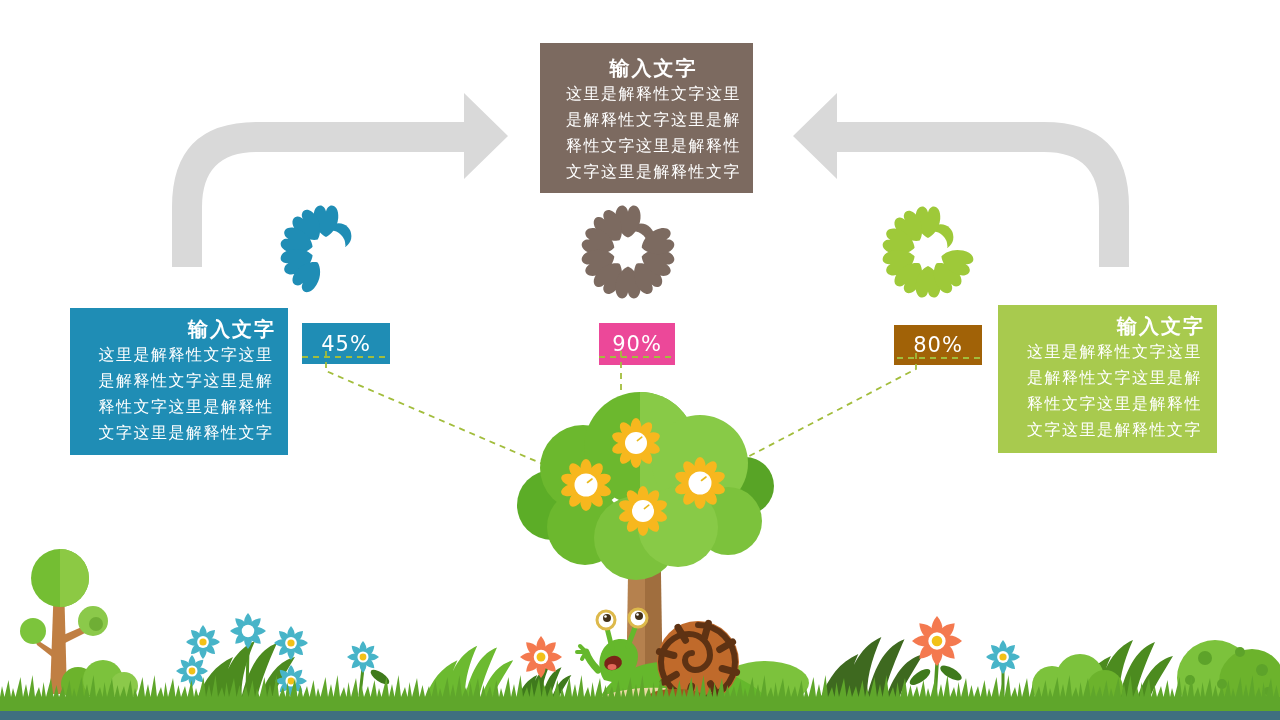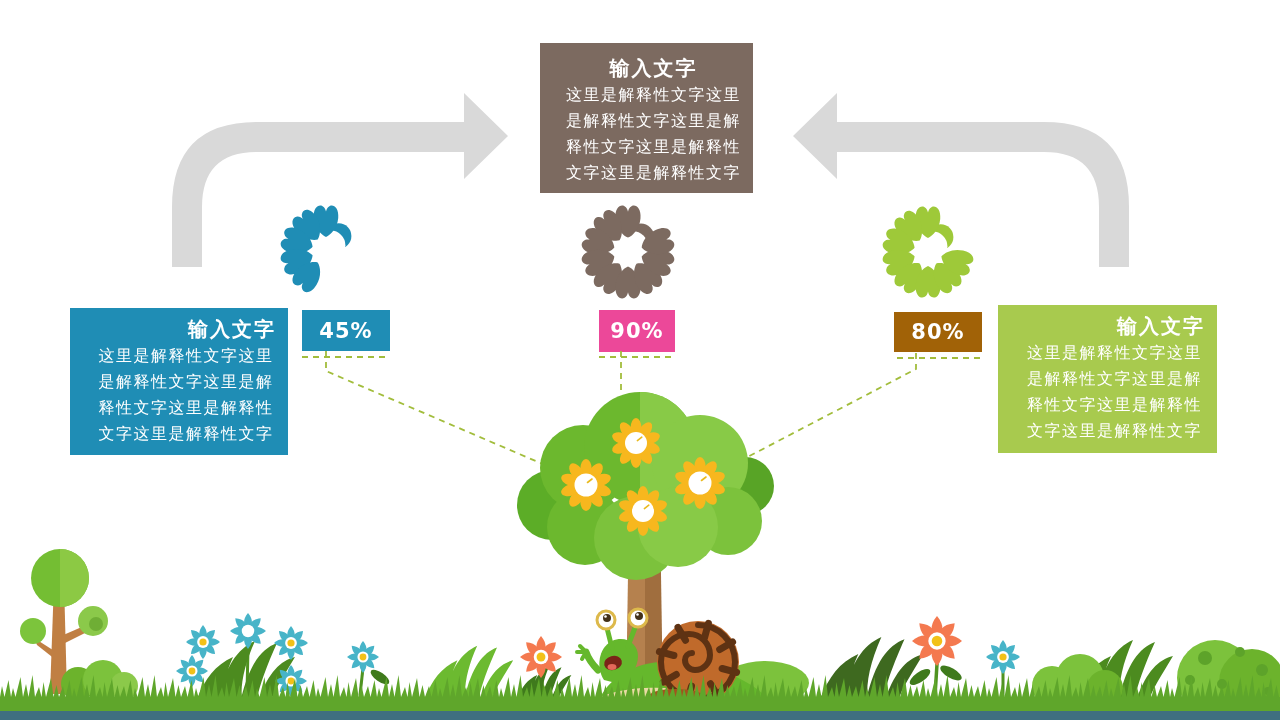--- a/index.html
+++ b/index.html
@@ -3,23 +3,23 @@
 <meta charset="utf-8">
 <style>
   html,body{margin:0;padding:0;background:#fff;}
   .slide{position:relative;width:1280px;height:720px;background:#ffffff;overflow:hidden;
          font-family:"DejaVu Sans","Liberation Sans",sans-serif;}
   svg.layer{position:absolute;left:0;top:0;pointer-events:none;}
   .tbox{position:absolute;color:#fff;box-sizing:border-box;padding-top:12px;padding-left:14px;}
   .tbox .ttl{font-size:20px;font-weight:bold;letter-spacing:2px;line-height:27px;}
   .tbox .ttl.center{text-align:center;}
   .tbox .ttl.right{text-align:right;padding-right:12px;}
-  .tbox .ln{font-size:16px;line-height:26px;letter-spacing:1.5px;text-align:center;white-space:nowrap;}
+  .tbox .ln{font-size:16px;line-height:26px;letter-spacing:1.5px;text-align:center;white-space:nowrap;font-family:Liberation Mono, monospace;}
   .pct{position:absolute;display:flex;align-items:center;justify-content:center;
-       color:#fff;font-weight:bold;font-size:21px;letter-spacing:1px;}
+       color:#fff;font-weight:normal;font-size:21px;letter-spacing:1px;margin-top:13px;}
 </style>
 </head>
 <body>
 
 <div class="slide">
 
   <svg class="layer" width="1280" height="720" viewBox="0 0 1280 720">
     <path fill="#D9D9D9" d="M172,267 L172,207 Q172,122 257,122 L464,122 L464,93 L508,136 L464,179 L464,152 L257,152 Q202,152 202,207 L202,267 Z"></path>
     <path fill="#D9D9D9" d="M1129,267 L1129,207 Q1129,122 1044,122 L837,122 L837,93 L793,136 L837,179 L837,152 L1044,152 Q1099,152 1099,207 L1099,267 Z"></path>
   </svg>

